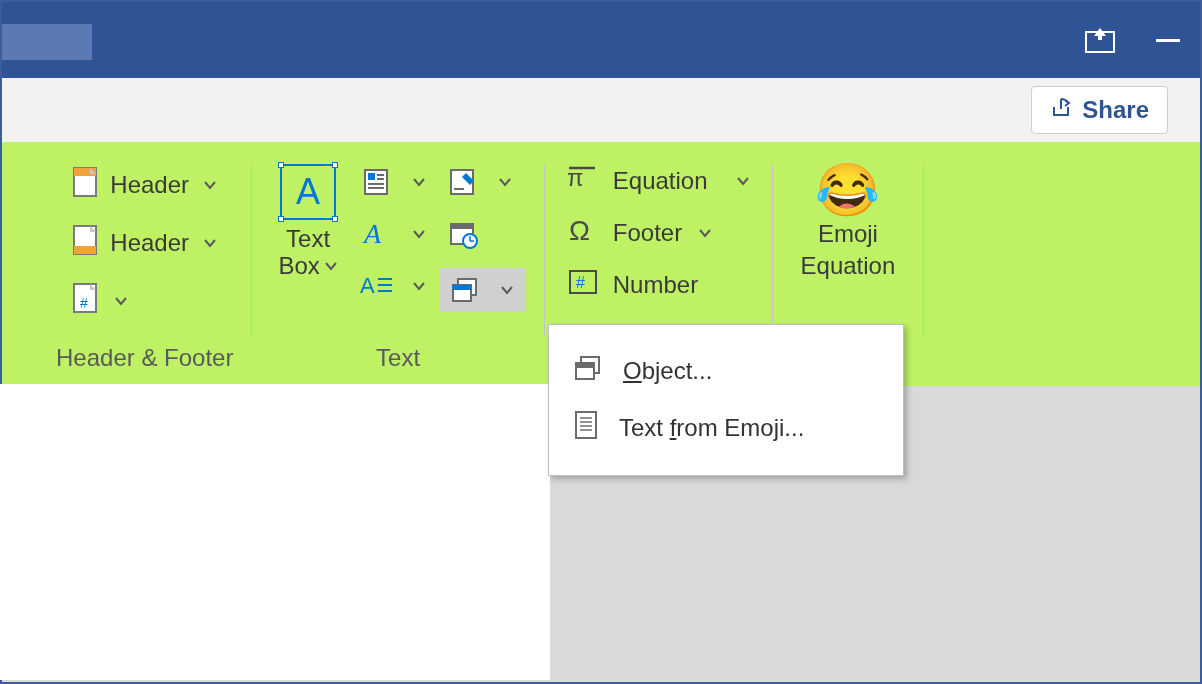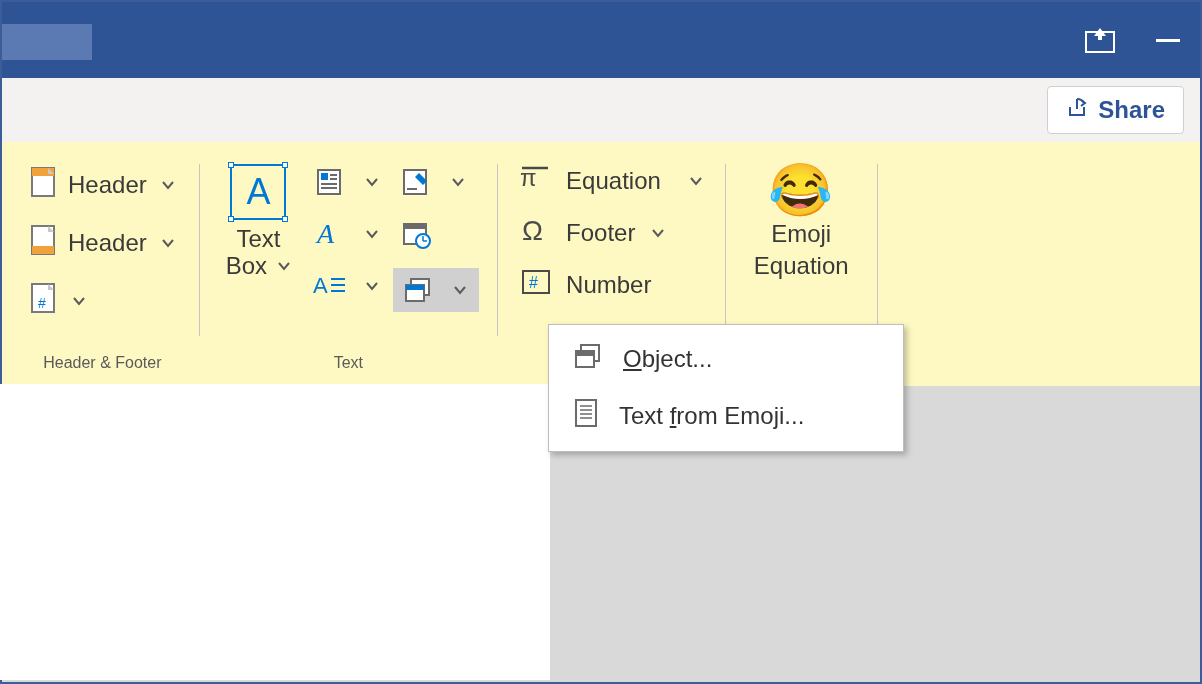--- a/index.html
+++ b/index.html
@@ -35,58 +35,58 @@
     width: 24px;
     height: 3px;
     background: #fff;
   }
   .share-row {
     height: 64px;
     background: #f3f2f1;
     display: flex;
     justify-content: flex-end;
     align-items: center;
-    padding-right: 16px;
+    padding-right: 32px;
   }
   .share-btn {
     display: flex;
     align-items: center;
     gap: 8px;
     background: #fff;
     border: 1px solid #cfcfcf;
     border-radius: 4px;
     padding: 8px 18px;
     font-size: 24px;
     font-weight: 600;
     color: #2f5496;
     cursor: pointer;
   }
   .ribbon {
-    background: #fef9c3;
+    background: #bef264;
     height: 244px;
     display: flex;
-    padding-left: 4px;
+    padding-left: 36px;
     position: relative;
   }
   .group {
     display: flex;
     flex-direction: column;
     align-items: center;
     padding: 20px 18px 8px 18px;
     position: relative;
   }
   .group-sep {
     width: 1px;
     background: #c8c6c4;
     margin: 22px 0 50px 0;
   }
   .group-content { display: flex; align-items: flex-start; gap: 8px; }
   .group-label {
     margin-top: auto;
-    font-size: 16px;
+    font-size: 24px;
     color: #5a5a5a;
     padding-bottom: 6px;
   }
   .hf-buttons { display: flex; flex-direction: column; gap: 12px; }
   .hf-btn {
     display: flex;
     align-items: center;
     gap: 10px;
     font-size: 24px;
     color: #3a3a3a;
@@ -117,21 +117,21 @@
     justify-content: center;
     margin-bottom: 6px;
   }
   .handle { position: absolute; width: 6px; height: 6px; background: #fff; border: 1.5px solid #0078d4; }
   .h-tl { top: -4px; left: -4px; }
   .h-tr { top: -4px; right: -4px; }
   .h-bl { bottom: -4px; left: -4px; }
   .h-br { bottom: -4px; right: -4px; }
   .textbox-icon .A { font-size: 36px; color: #0078d4; font-weight: 400; }
   .tbx-label { line-height: 1.1; text-align: center; }
-  .tbx-label-row { display: flex; align-items: center; justify-content: center; gap: 6px; }
+  .tbx-label-row { display: flex; align-items: center; justify-content: center; gap: 0; }
   .mini-col { display: flex; flex-direction: column; gap: 16px; align-items: flex-start; padding-top: 2px; }
   .mini-btn { display: flex; align-items: center; gap: 14px; cursor: pointer; padding: 4px 6px; }
   .mini-btn .icon-slot { width: 34px; height: 28px; display: flex; align-items: center; justify-content: center; }
   .mini-btn.active { background: #d0d0d0; padding: 8px 12px 8px 8px; }
   .symbols-col { display: flex; flex-direction: column; gap: 14px; }
   .sym-btn { display: flex; align-items: center; gap: 12px; font-size: 24px; color: #3a3a3a; cursor: pointer; padding: 2px 4px; }
   .emoji-btn { display: flex; flex-direction: column; align-items: center; font-size: 24px; color: #3a3a3a; cursor: pointer; padding: 2px 10px; gap: 4px; }
   .emoji-face { font-size: 52px; line-height: 1; }
   .document-area {
     position: absolute;
@@ -142,21 +142,21 @@
     background: #fff;
   }
   .dropdown {
     position: absolute;
     top: 324px;
     left: 548px;
     width: 356px;
     background: #fff;
     border: 1px solid #bfbfbf;
     box-shadow: 3px 3px 6px rgba(0,0,0,0.25);
-    padding: 6px 0;
+    padding: 18px 0;
     z-index: 10;
   }
   .dropdown-item {
     display: flex;
     align-items: center;
     gap: 20px;
     padding: 10px 24px;
     font-size: 24px;
     color: #333;
     cursor: pointer;

